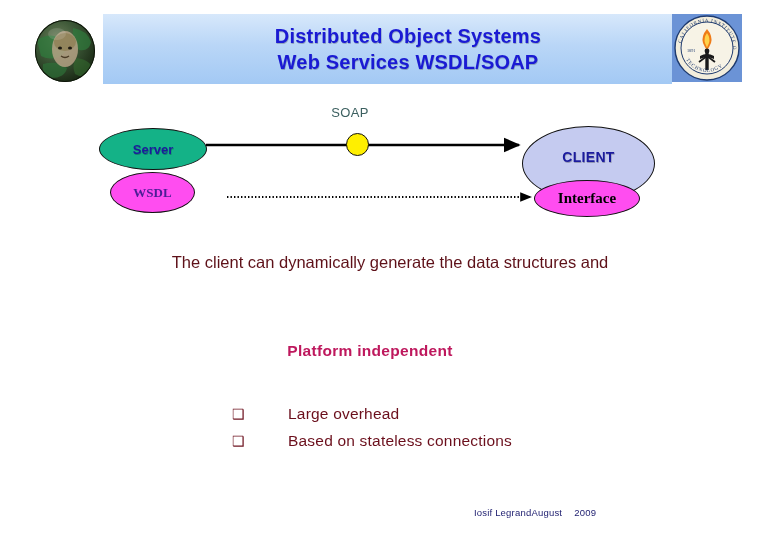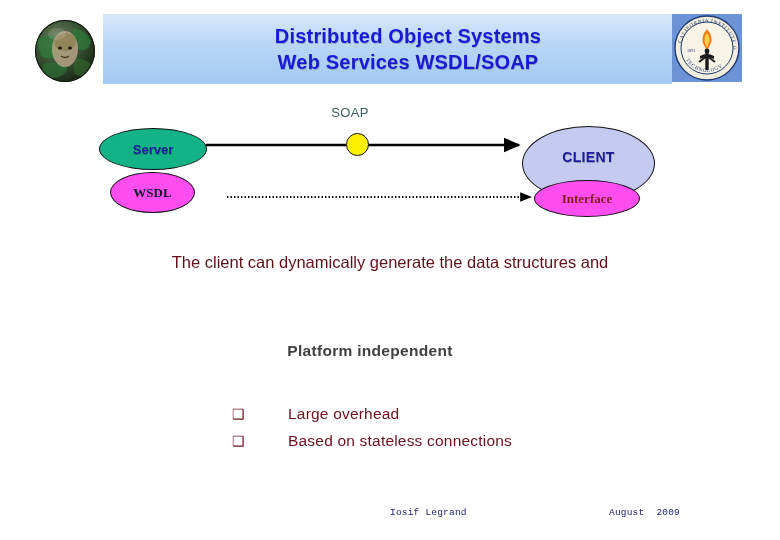--- a/index.html
+++ b/index.html
@@ -96,21 +96,21 @@
     font-weight: bold;
     text-shadow: 0.5px 0.5px 0 rgba(0,0,0,0.25);
   }
   #node-wsdl {
     left: 110px; top: 172px;
     width: 83px; height: 39px;
     background: #ff4df0;
     border: 1px solid #111111;
   }
   #node-wsdl .node-label {
-    color: #0f172a;
+    color: #4c1d95;
     font-size: 13px;
     font-weight: bold;
     font-family: "Liberation Serif", serif;
   }
   #node-client {
     left: 522px; top: 126px;
     width: 131px; height: 73px;
     background: #c5cbf0;
     border: 1px solid #111111;
   }
@@ -122,22 +122,22 @@
     letter-spacing: 0.3px;
     text-shadow: 0.5px 0.5px 0 rgba(0,0,0,0.25);
   }
   #node-interface {
     left: 534px; top: 180px;
     width: 104px; height: 35px;
     background: #ff4df0;
     border: 1px solid #111111;
   }
   #node-interface .node-label {
-    color: #7f1d1d;
-    font-size: 13px;
+    color: #000000;
+    font-size: 15px;
     font-weight: bold;
     font-family: "Liberation Serif", serif;
   }
 
   #soap-label {
     position: absolute;
     left: 300px;
     top: 105px;
     width: 100px;
     text-align: center;
@@ -176,21 +176,21 @@
   }
   #body-paragraph .pline { display: block; white-space: nowrap; }
 
   
   #platform-independent {
     position: absolute;
     left: 180px;
     top: 342px;
     width: 380px;
     text-align: center;
-    color: #404040;
+    color: #be185d;
     font-size: 15.5px;
     font-weight: bold;
     letter-spacing: 0.3px;
   }
 
   
   #bullet-list {
     position: absolute;
     left: 232px;
     top: 405px;
@@ -216,23 +216,23 @@
     white-space: nowrap;
   }
 
   
   #footer {
     position: absolute;
     left: 390px;
     top: 507px;
     width: 290px;
     display: flex;
-    justify-content: space-between;
+    justify-content: center;
     color: #1c1c6e;
-    font-family: Liberation Mono, monospace;
+    font-family: Liberation Sans, sans-serif;
     font-size: 9.5px;
     letter-spacing: 0.2px;
   }
   #footer-date { display: flex; gap: 12px; }
 </style>
 </head>
 <body>
 
 <div id="header-band"></div>
 

